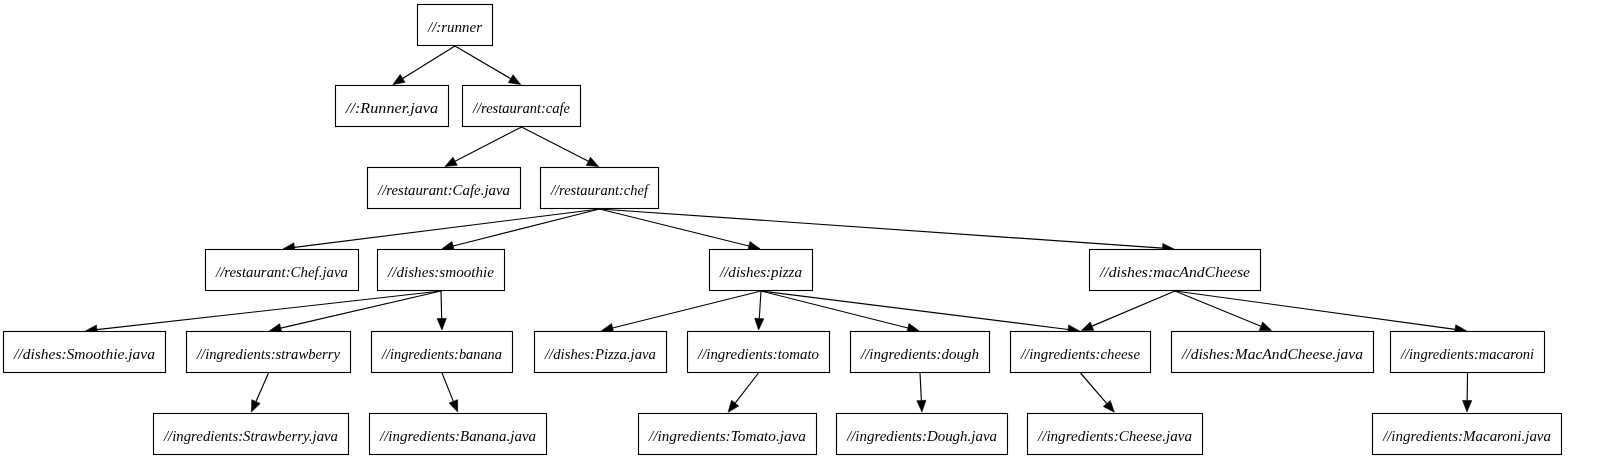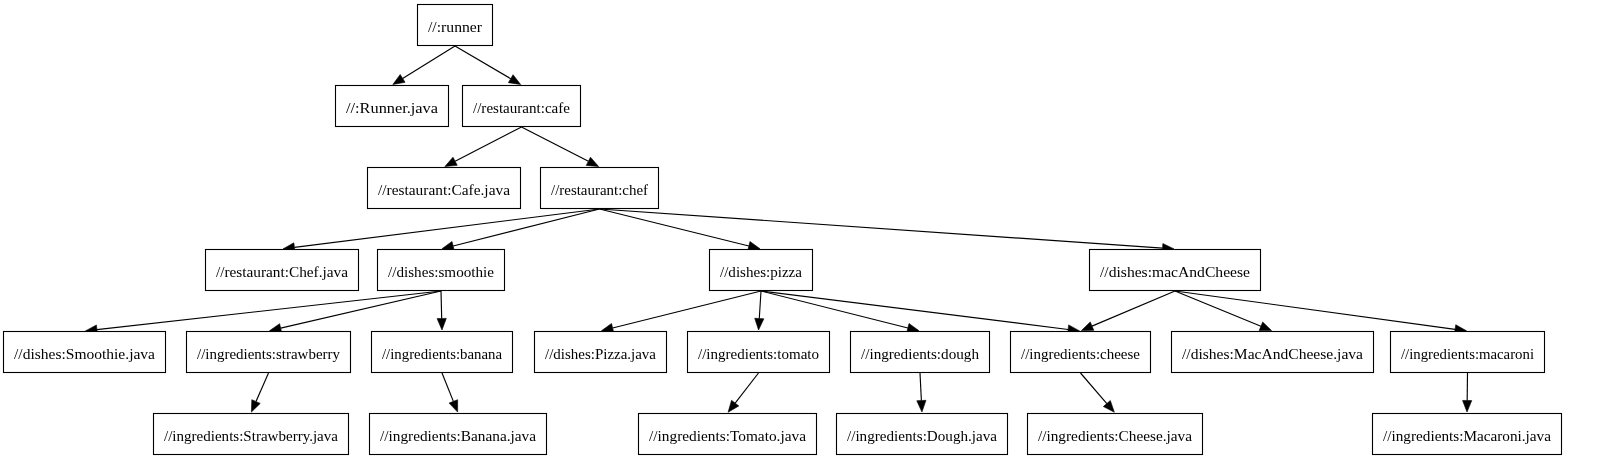--- a/index.html
+++ b/index.html
@@ -11,20 +11,21 @@
   body {
     width: 1600px;
     height: 468px;
     font-family: "Liberation Serif", "DejaVu Serif", serif;
     overflow: hidden;
   }
   #graph-root {
     position: relative;
     width: 1600px;
     height: 468px;
+    font-style: italic;
   }
   #graph-svg {
     position: absolute;
     top: 0;
     left: 0;
     width: 1600px;
     height: 468px;
     display: block;
   }
   .node-box {

